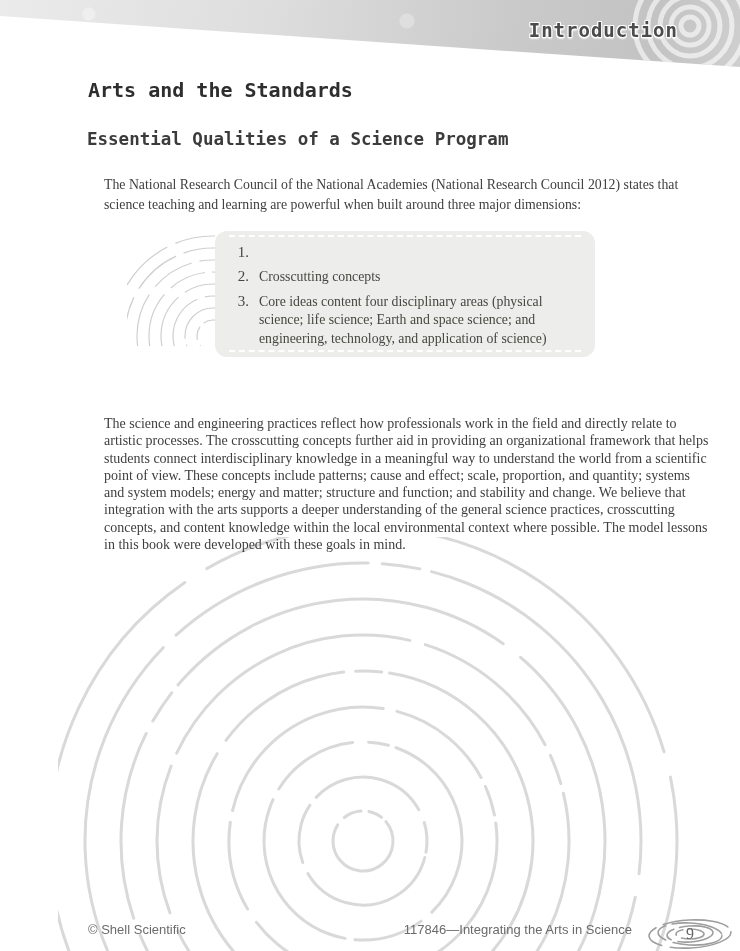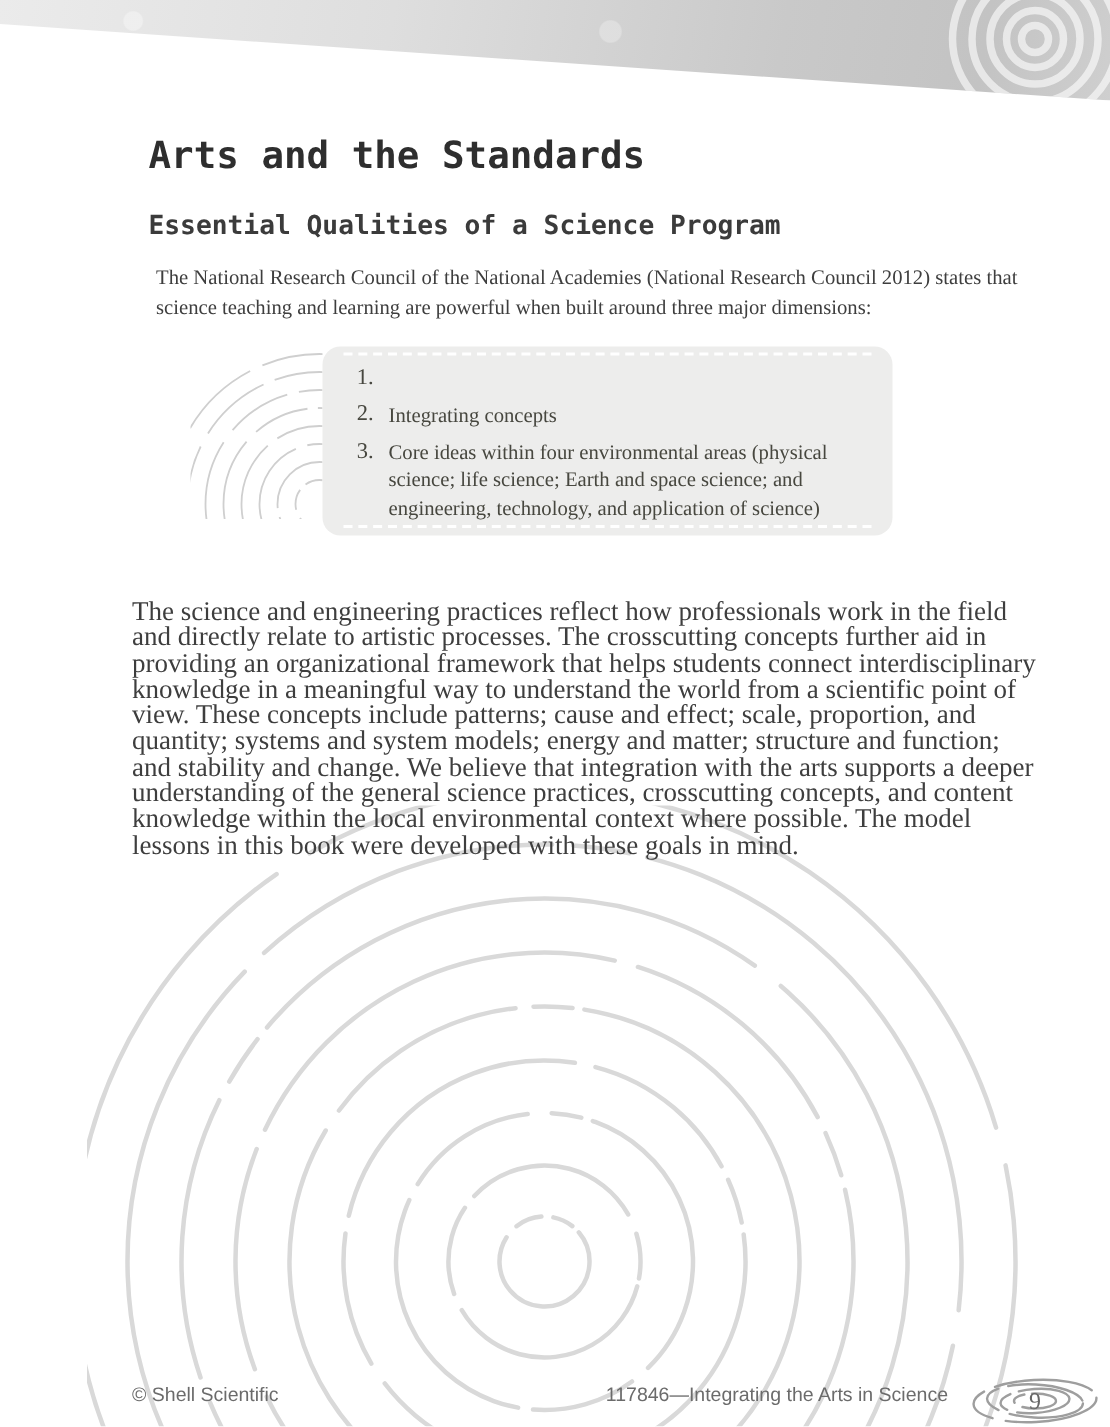--- a/index.html
+++ b/index.html
@@ -23,38 +23,38 @@
   .banner-label {
     position:absolute; top:19px; right:62px;
     font-family:"DejaVu Sans Mono", monospace; font-weight:bold;
     font-size:19px; letter-spacing:1px; color:#4b4b4b;
     text-shadow:-1px -1px 0 #fff, 1px -1px 0 #fff, -1px 1px 0 #fff,
                  1px 1px 0 #fff, 0 2px 2px rgba(255,255,255,.9);
   }
 
   
   .page-title {
-    position:absolute; left:87px; top:77px; margin:12px;
+    position:absolute; left:87px; top:77px; margin:1px;
     font-family:"DejaVu Sans Mono", monospace; font-weight:bold;
-    font-size:25px; letter-spacing:0px; color:#2e2e2e;
+    font-size:20px; letter-spacing:0px; color:#2e2e2e;
   }
   .section-heading {
-    position:absolute; left:87px; top:129px; margin:12px;
+    position:absolute; left:87px; top:129px; margin:0;
     font-family:"DejaVu Sans Mono", monospace; font-weight:bold;
     font-size:17.5px; color:#3b3b3b;
   }
 
   
   .intro-para {
     position:absolute; left:88px; top:159px; width:596px; margin:16px;
     font-size:13.8px; line-height:19.5px; color:#3e3e3e;
   }
   .body-para {
-    position:absolute; left:88px; top:399px; width:608px; margin:0;
-    font-size:18px; line-height:17.3px; color:#3e3e3e;
+    position:absolute; left:88px; top:399px; width:608px; margin:16px;
+    font-size:14px; line-height:17.3px; color:#3e3e3e;
   }
 
   
   .left-arcs { position:absolute; left:127px; top:228px; }
 
   
   .callout {
     position:absolute; left:215px; top:231px; width:380px; height:126px;
     background:#ededec; border-radius:12px;
   }
@@ -109,20 +109,21 @@
 <div class="banner">
   <svg class="banner-ripple" width="130" height="90" viewBox="0 0 130 90" fill="none">
     <g stroke="rgba(255,255,255,0.6)" stroke-width="5" fill="none">
       <circle cx="72" cy="40" r="9"></circle>
       <circle cx="72" cy="40" r="19"></circle>
       <circle cx="72" cy="40" r="30"></circle>
       <circle cx="72" cy="40" r="42"></circle>
       <circle cx="72" cy="40" r="55"></circle>
     </g>
   </svg>
+  <span class="banner-label">Introduction</span>
 </div>
 
 <h1 class="page-title">Arts and the Standards</h1>
 <h2 class="section-heading">Essential Qualities of a Science Program</h2>
 
 <p class="intro-para">The National Research Council of the National Academies (National Research Council 2012) states that science teaching and learning are powerful when built around three major dimensions:</p>
 
 <svg class="left-arcs" width="88" height="118" viewBox="0 0 88 118" fill="none">
   <g stroke="#cfcfcf" stroke-width="1.2" fill="none">
     <circle cx="86" cy="108" r="16" stroke-dasharray="40 6 14 5"></circle>
@@ -136,25 +137,25 @@
   </g>
 </svg>
 
 <div class="callout">
   <ol>
     <li>
       <span class="num">1.</span>
     </li>
     <li>
       <span class="num">2.</span>
-      <span>Integrating concepts</span>
+      <span>Crosscutting concepts</span>
     </li>
     <li>
       <span class="num">3.</span>
-      <span>Core ideas within four environmental areas (physical science; life science; Earth and space science; and engineering, technology, and application of science)</span>
+      <span>Core ideas content four disciplinary areas (physical science; life science; Earth and space science; and engineering, technology, and application of science)</span>
     </li>
   </ol>
 </div>
 
 <p class="body-para">The science and engineering practices reflect how professionals work in the field and directly relate to artistic processes. The crosscutting concepts further aid in providing an organizational framework that helps students connect interdisciplinary knowledge in a meaningful way to understand the world from a scientific point of view. These concepts include patterns; cause and effect; scale, proportion, and quantity; systems and system models; energy and matter; structure and function; and stability and change. We believe that integration with the arts supports a deeper understanding of the general science practices, crosscutting concepts, and content knowledge within the local environmental context where possible. The model lessons in this book were developed with these goals in mind.</p>
 
 <div class="footer">
   <span class="copyright">© Shell Scientific</span>
   <span class="book-id">117846—Integrating the Arts in Science</span>
   <svg class="page-badge" width="92" height="38" viewBox="0 0 92 38" fill="none">

